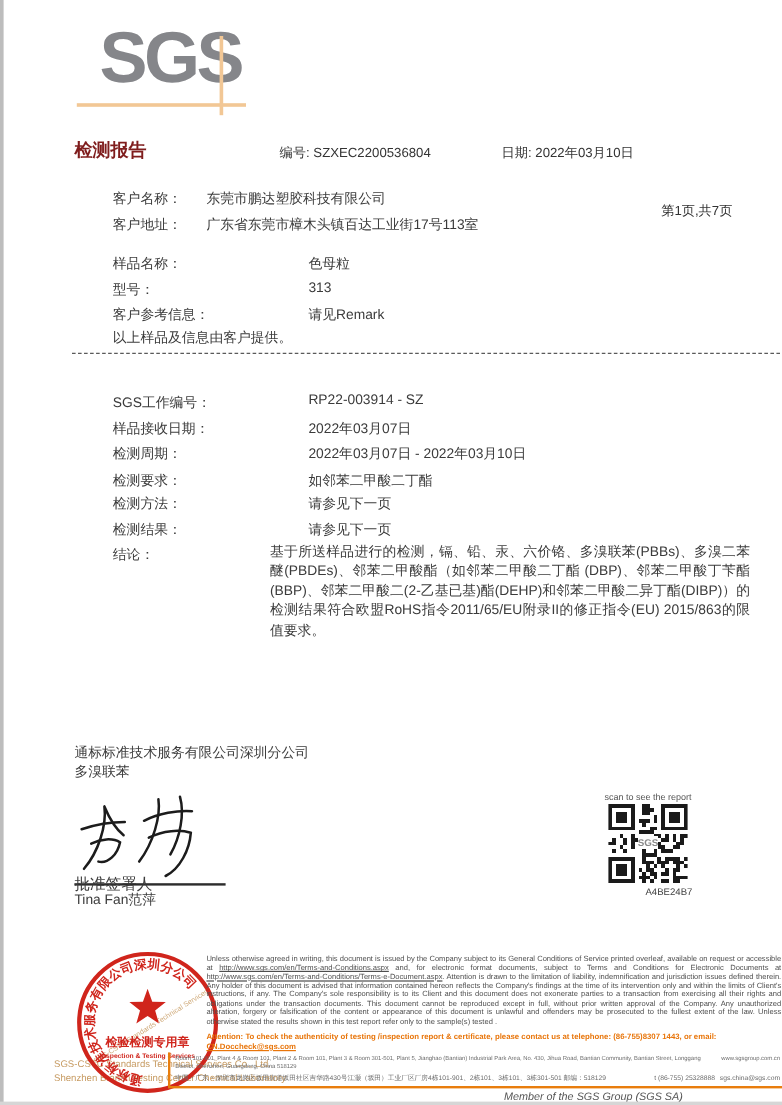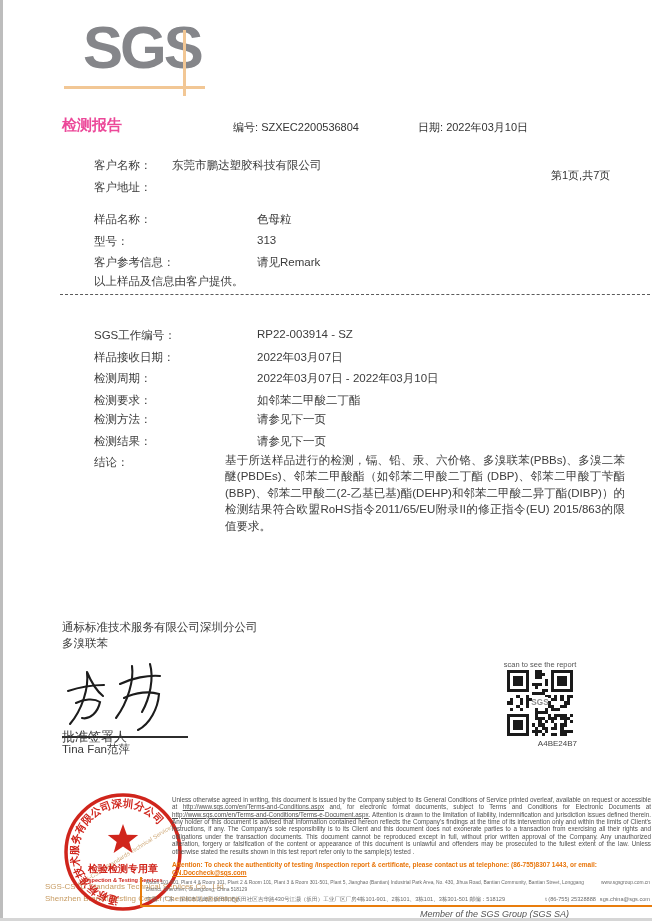--- a/index.html
+++ b/index.html
@@ -8,21 +8,21 @@
   .edge-left{position:absolute;left:0;top:0;width:3px;height:921px;background:#bdbdbd;}
   .edge-bottom{position:absolute;left:0;top:918px;width:652px;height:3px;background:#d6d6d6;}
 
   
   .logo{position:absolute;left:83px;top:18px;font-size:60px;font-weight:bold;
         letter-spacing:-3px;color:#85868a;line-height:1;}
   .logo-underline{position:absolute;left:64px;top:86px;width:141px;height:3px;background:#f2c795;}
   .logo-vline{position:absolute;left:183px;top:30px;width:3px;height:66px;background:#f2c795;}
 
   
-  .title{position:absolute;left:62px;top:116px;font-size:15px;font-weight:bold;color:#ec4899;}
+  .title{position:absolute;left:62px;top:116px;font-size:15px;font-weight:bold;color:#7f1d1d;}
   .meta{position:absolute;top:120px;font-size:11px;color:#333;white-space:nowrap;}
   .meta-no{left:233px;} .meta-date{left:418px;} .meta-page{left:551px;margin-top:48px;}
 
   
   .r{position:absolute;left:62px;font-size:11.5px;color:#3b3b3b;white-space:nowrap;width:580px;margin-left:32px;}
   .r .v{position:absolute;top:0;white-space:nowrap;text-align:center;}
   .v1{left:78px;} .v2{left:163px;}
   .dash{position:absolute;left:60px;top:294px;width:590px;border-top:1px dashed #5a5a5a;}
 
   .concl{position:absolute;left:225px;top:452px;width:400px;font-size:11.5px;
@@ -80,20 +80,21 @@
     <span>2022年03月10日</span>
   </div>
   <div class="meta meta-page">第1页,共7页</div>
 
   <div class="r" style="top:158px">
     <span>客户名称：</span>
     <span class="v v1">东莞市鹏达塑胶科技有限公司</span>
   </div>
   <div class="r" style="top:180px">
     <span>客户地址：</span>
+    <span class="v v1">广东省东莞市樟木头镇百达工业街17号113室</span>
   </div>
   <div class="r" style="top:212px">
     <span>样品名称：</span>
     <span class="v v2">色母粒</span>
   </div>
   <div class="r" style="top:234px">
     <span>型号：</span>
     <span class="v v2">313</span>
   </div>
   <div class="r" style="top:255px">

